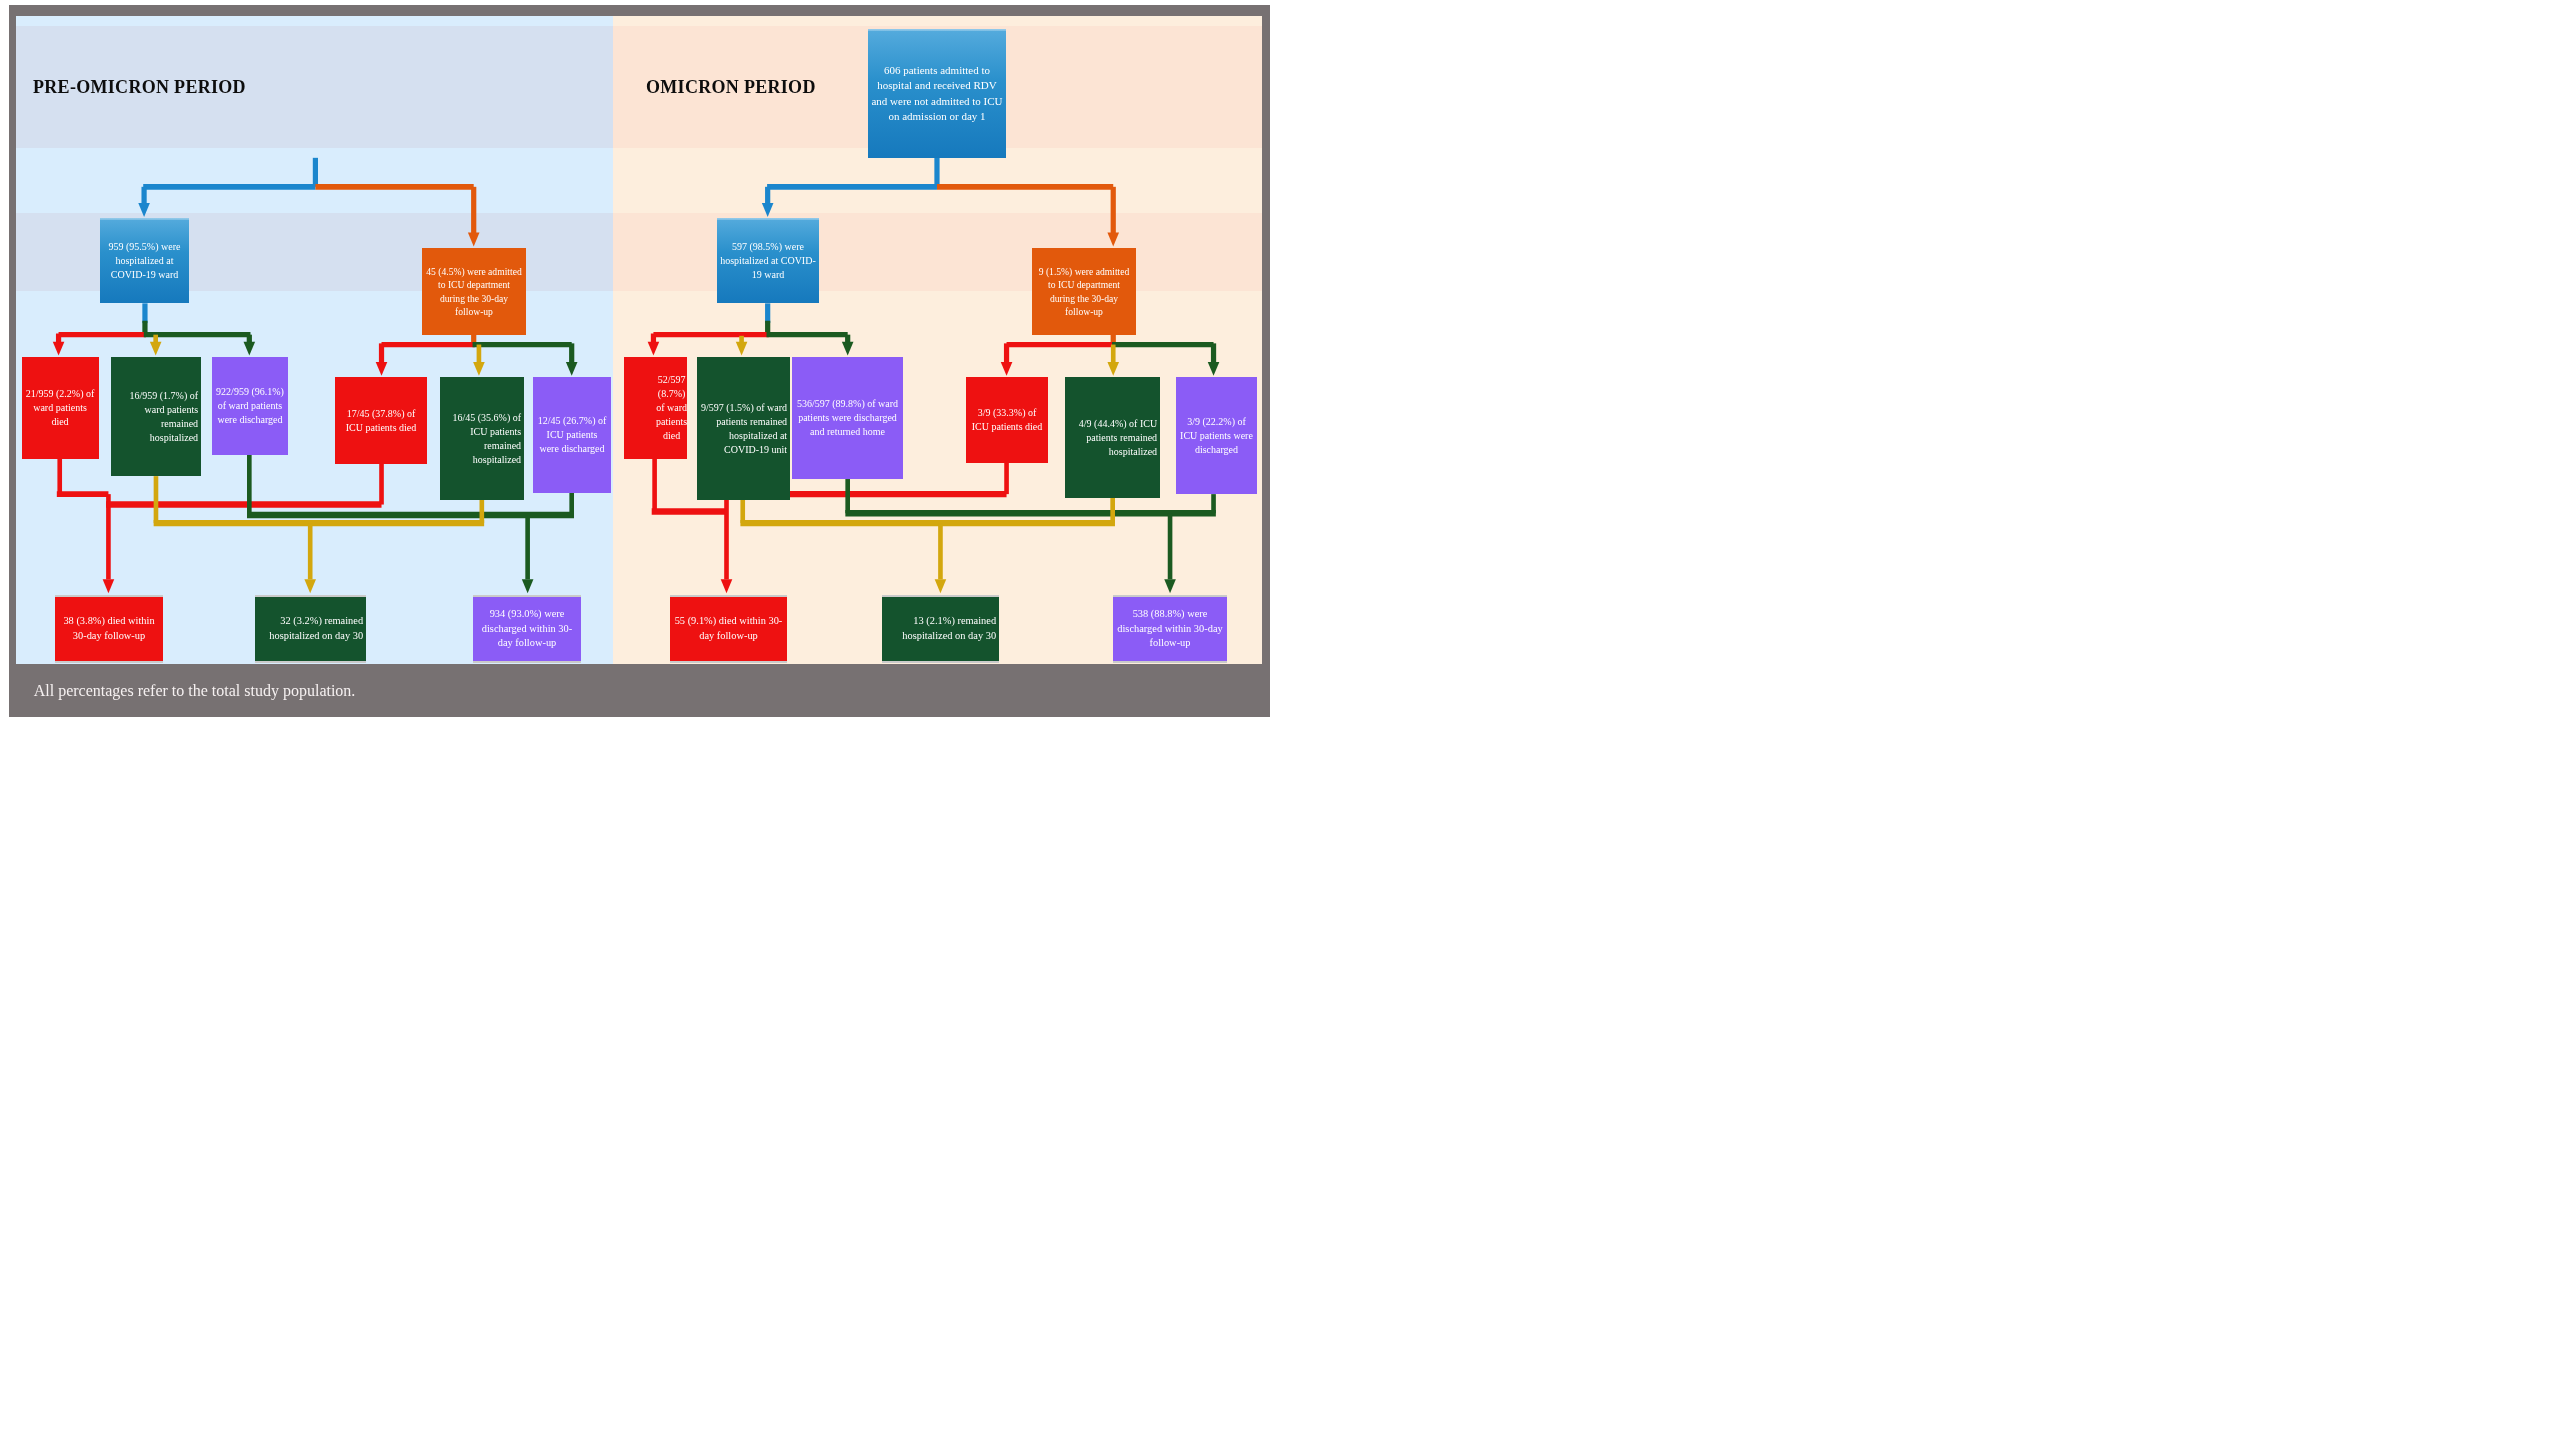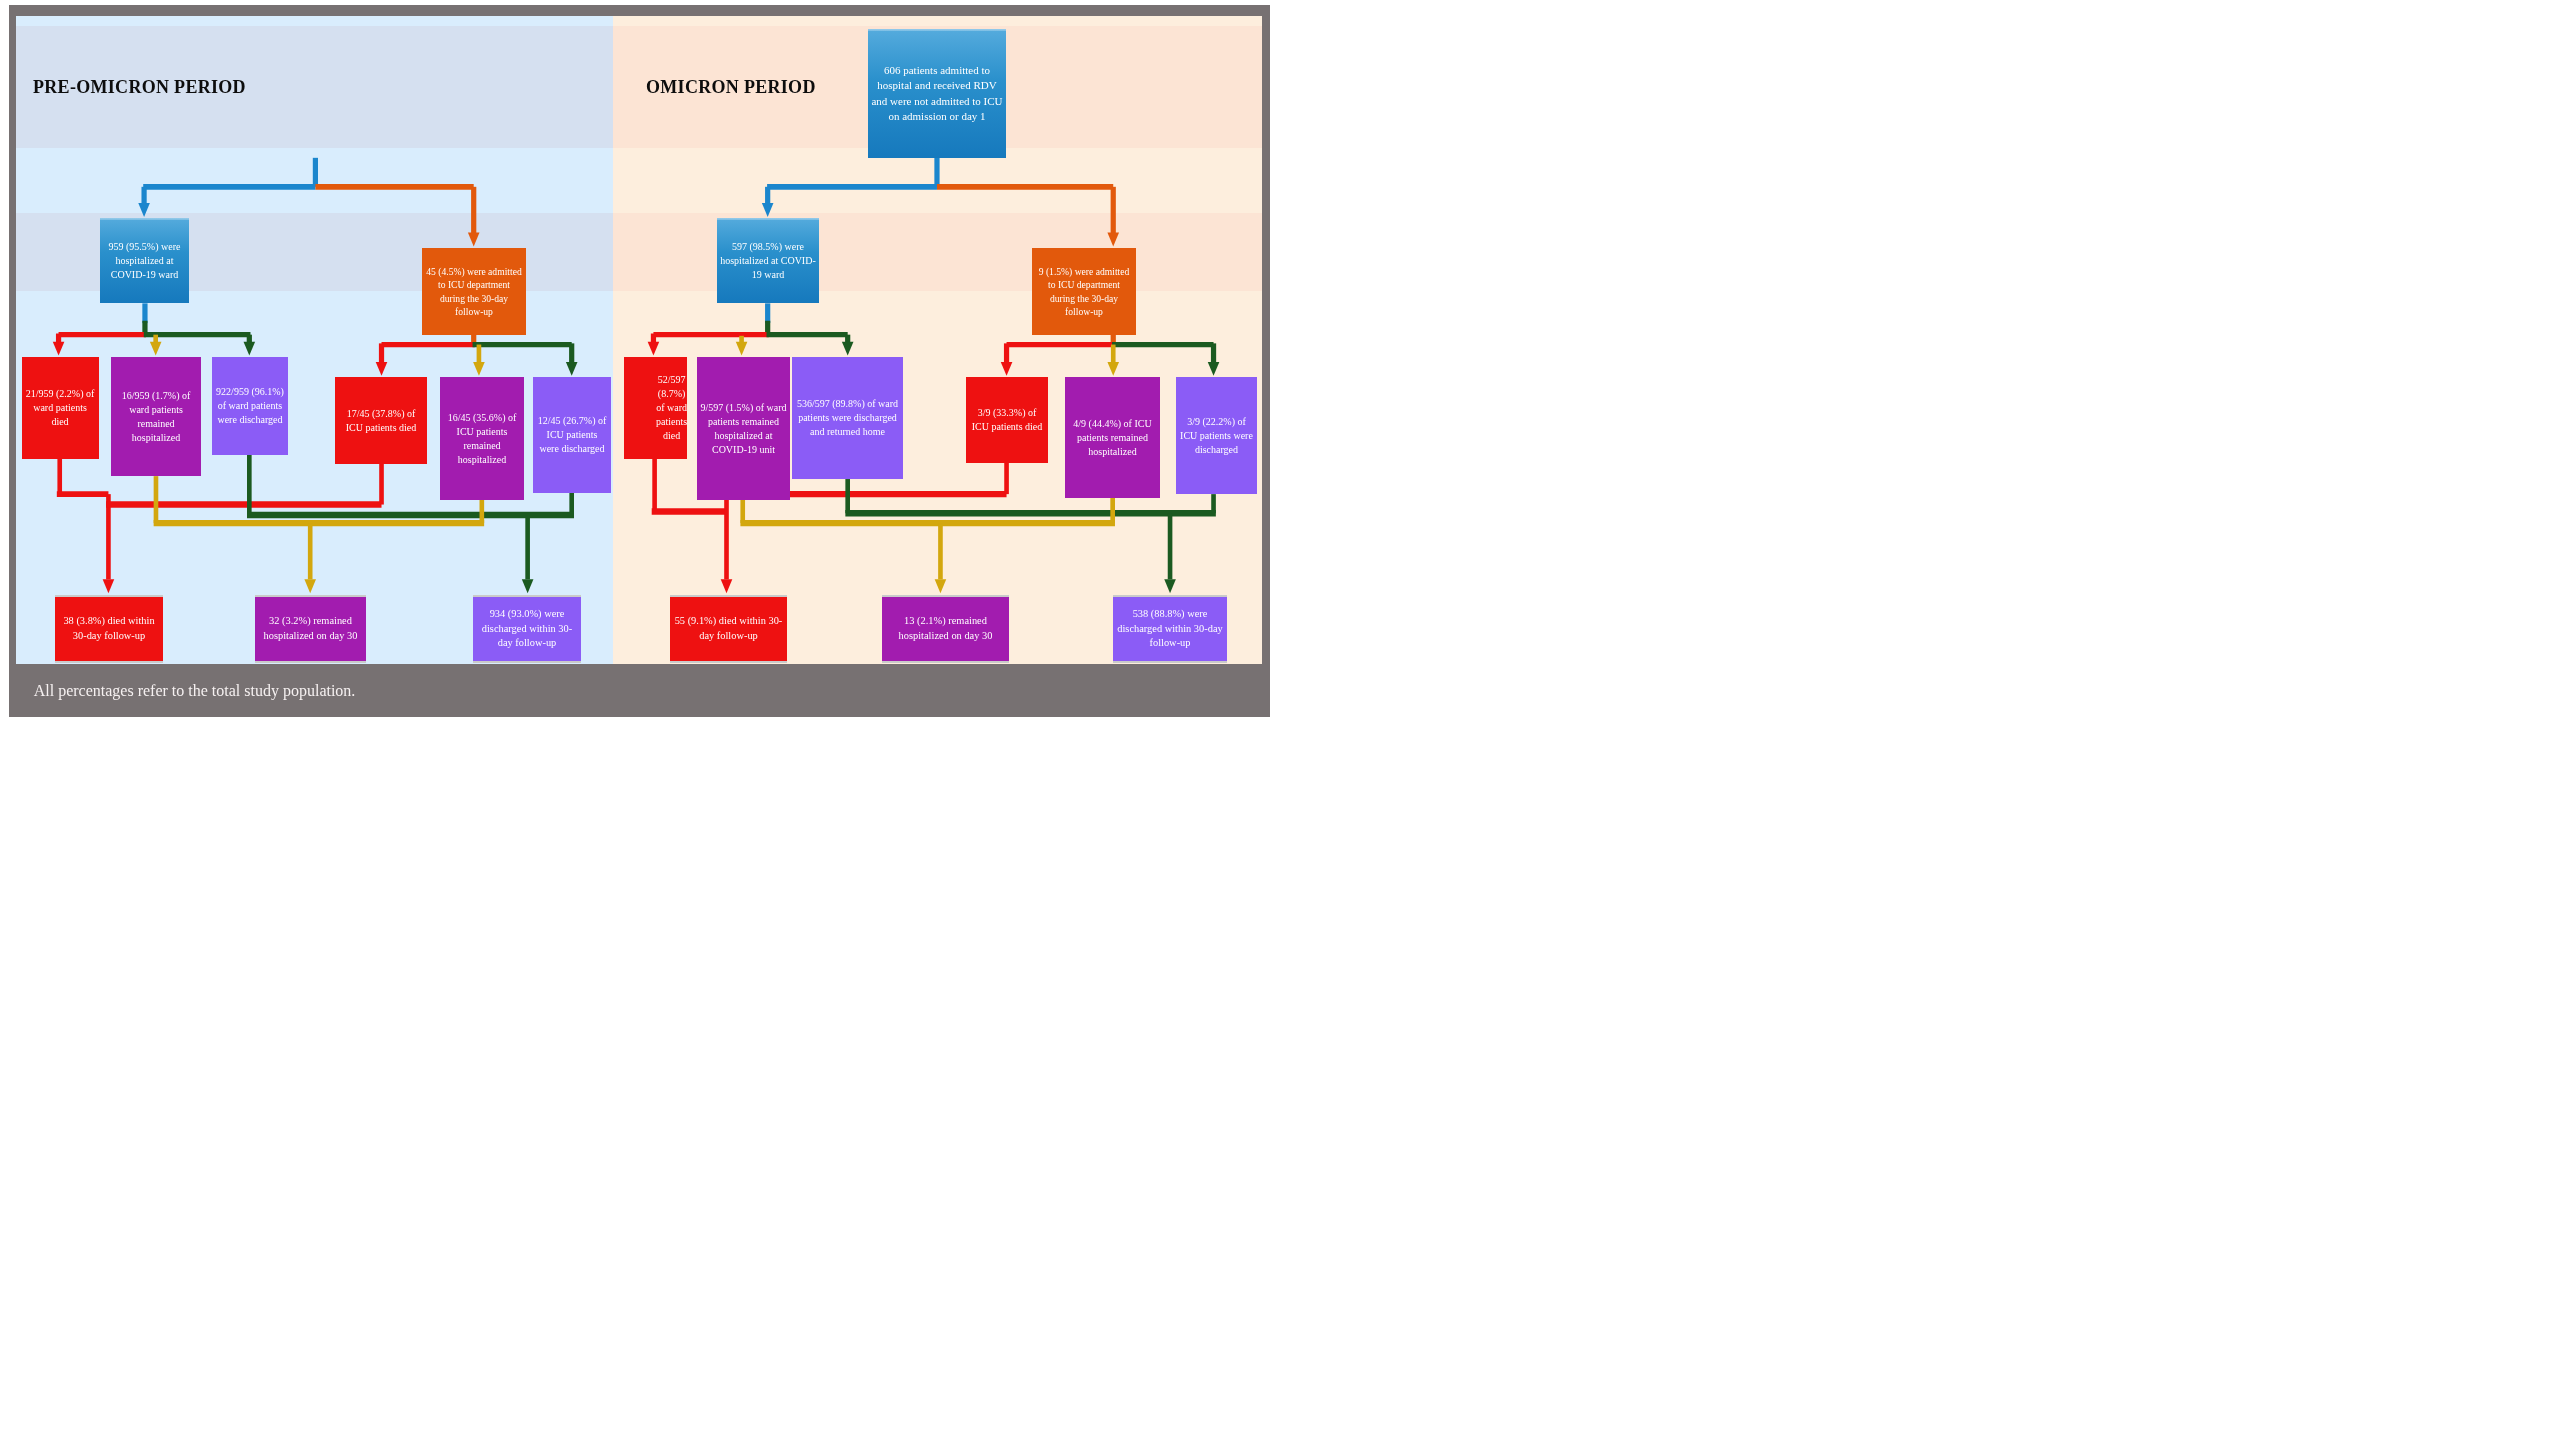--- a/index.html
+++ b/index.html
@@ -13,21 +13,21 @@
   .panel.om{left:613px;width:649px;
     background:linear-gradient(180deg,#fdeedd 0px,#fdeedd 10.4px,#fce4d4 10.4px,#fce4d4 132px,
       #fdeedd 132px,#fdeedd 197px,#fce4d4 197px,#fce4d4 275px,#fdeedd 275px,#fdeedd 100%);}
   .title{position:absolute;font-weight:bold;font-size:18px;letter-spacing:0.3px;color:#0d0d0d;}
   .box{position:absolute;box-sizing:border-box;display:flex;align-items:center;justify-content:center;
        text-align:center;color:#ffffff;font-size:10px;line-height:1.4;padding:1.7px 2.9px;}
   .box.blue{background:linear-gradient(180deg,#55abdd 0%,#2a90cc 40%,#1679bd 100%);
             box-shadow:inset 0 1.7px 0 rgba(255,255,255,.35);}
   .box.orange{background:#e2590c;}
   .box.red{background:#ee1111;}
-  .box.gold{background:#a21caf;}
+  .box.gold{background:#14532d;text-align:right;}
   .box.green{background:#8b5cf6;}
   .box.summary{border-top:2.3px solid #cacaca;border-bottom:2.3px solid #cacaca;font-size:10.4px;}
   .footer{position:absolute;left:15.7px;top:664px;width:1246px;height:53px;display:flex;align-items:center;
           color:#f6f1f1;font-size:16px;background:transparent;}
   .footer span{padding-left:18px;}
   svg.wires{position:absolute;left:0;top:0;pointer-events:none;}
   .lb{stroke:#1b86cd;fill:none;}
   .ob{stroke:#e2590c;fill:none;}
   .rd{stroke:#ee1111;fill:none;}
   .gd{stroke:#d3a70e;fill:none;}
@@ -151,20 +151,20 @@
   <div class="box blue" style="left:868px;top:29px;width:138px;height:129px;font-size:11px;">606 patients admitted to hospital and received RDV and were not admitted to ICU on admission or day 1</div>
   <div class="box blue" style="left:717px;top:218px;width:102px;height:85px;">597 (98.5%) were hospitalized at COVID-19 ward</div>
   <div class="box orange" style="left:1032px;top:248px;width:104px;height:87px;font-size:9.6px;">9 (1.5%) were admitted to ICU department during the 30-day follow-up</div>
   <div class="box red" style="left:624px;top:357px;width:63px;height:102px;padding-left:35px;">52/597 (8.7%) of ward patients died</div>
   <div class="box gold" style="left:697px;top:357px;width:93px;height:143px;">9/597 (1.5%) of ward patients remained hospitalized at COVID-19 unit</div>
   <div class="box green" style="left:792px;top:357px;width:111px;height:122px;">536/597 (89.8%) of ward patients were discharged and returned home</div>
   <div class="box red" style="left:966px;top:377px;width:82px;height:86px;">3/9 (33.3%) of ICU patients died</div>
   <div class="box gold" style="left:1065px;top:377px;width:95px;height:121px;">4/9 (44.4%) of ICU patients remained hospitalized</div>
   <div class="box green" style="left:1176px;top:377px;width:81px;height:117px;">3/9 (22.2%) of ICU patients were discharged</div>
   <div class="box red summary" style="left:670px;top:595px;width:117px;height:68px;">55 (9.1%) died within 30-day follow-up</div>
-  <div class="box gold summary" style="left:882px;top:595px;width:127px;height:68px;">13 (2.1%) remained hospitalized on day 30</div>
+  <div class="box gold summary" style="left:882px;top:595px;width:117px;height:68px;">13 (2.1%) remained hospitalized on day 30</div>
   <div class="box green summary" style="left:1113px;top:595px;width:114px;height:68px;">538 (88.8%) were discharged within 30-day follow-up</div>
 
   <div class="footer">
     <span>All percentages refer to the total study population.</span>
   </div>
 </div>
 
 
 </body></html>

